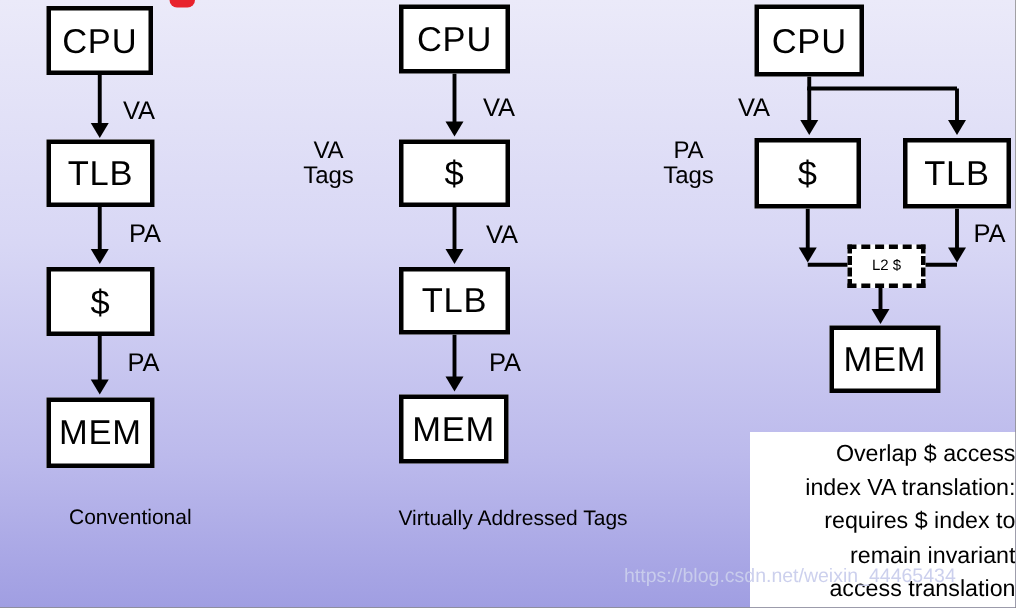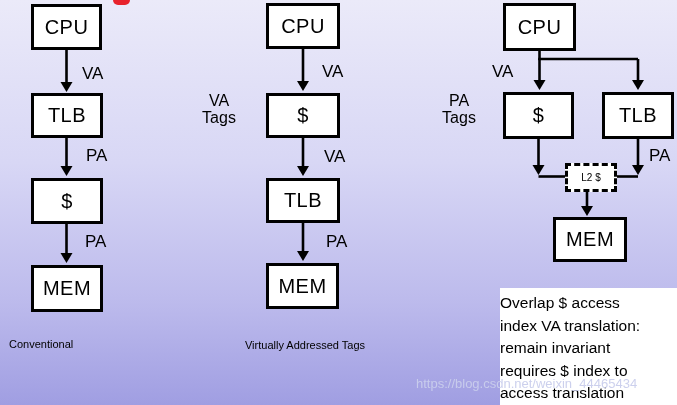--- a/index.html
+++ b/index.html
@@ -5,30 +5,30 @@
   html,body{margin:0;padding:0;background:#888;}
   .stage{
     position:relative;width:677px;height:405px;overflow:hidden;
     background:linear-gradient(180deg,#ebeaf9 0%,#d8d7f5 40%,#bcbaec 75%,#a09ee2 100%);
     font-family:"Liberation Sans", sans-serif;color:#000;
   }
   .svg-layer{position:absolute;left:0;top:0;z-index:1;}
   .node{
     position:absolute;z-index:2;background:#ffffff;border:3px solid #000;
     box-sizing:border-box;display:flex;align-items:center;justify-content:center;
-    font-size:20px;letter-spacing:.5px;
+    font-size:23px;letter-spacing:.5px;
   }
   .node.dashed{border:3px dashed #000;font-size:10px;letter-spacing:0;}
   .edge-label{position:absolute;z-index:2;font-size:17px;}
   .side-label{position:absolute;z-index:2;font-size:16px;line-height:17px;text-align:center;}
-  .caption{position:absolute;z-index:2;font-size:11px;}
+  .caption{position:absolute;z-index:2;font-size:14px;margin-left:37px;}
   .caption-left{line-height:20px;text-align:left;}
   .caption-center{line-height:19.3px;text-align:center;}
   .caption-box{
-    position:absolute;z-index:2;background:#ffffff;text-align:left;
+    position:absolute;z-index:2;background:#ffffff;text-align:right;
     font-size:15.5px;line-height:22.6px;padding-top:4px;box-sizing:border-box;
   }
   .caption-box .cap-line{position:relative;z-index:4;}
   .watermark{
     position:absolute;z-index:3;font-size:13px;color:rgba(201,206,236,0.95);
     white-space:nowrap;
   }
   .red-fragment{
     position:absolute;z-index:2;left:113px;top:0;width:17px;height:5px;
     background:#e8222c;border-radius:0 0 8px 8px;
@@ -158,20 +158,20 @@
   <div class="edge-label" style="left:649px;top:146px;">PA</div>
   <div class="node dashed" style="left:565px;top:163px;width:52px;height:29px;">
       <span>L2 $</span>
     </div>
   <div class="node" style="left:553px;top:217px;width:74px;height:45px;">
       <span>MEM</span>
     </div>
   <div class="caption-box" style="left:500px;top:288px;width:177px;height:117px;">
     <div class="cap-line">Overlap $ access</div>
     <div class="cap-line">index VA translation:</div>
+    <div class="cap-line">requires $ index to</div>
     <div class="cap-line">remain invariant</div>
-    <div class="cap-line">requires $ index to</div>
     <div class="cap-line">access translation</div>
   </div>
 
   <div class="watermark" style="left:416px;top:376px;">https://blog.csdn.net/weixin_44465434</div>
 
 </div>
 
 </body></html>

